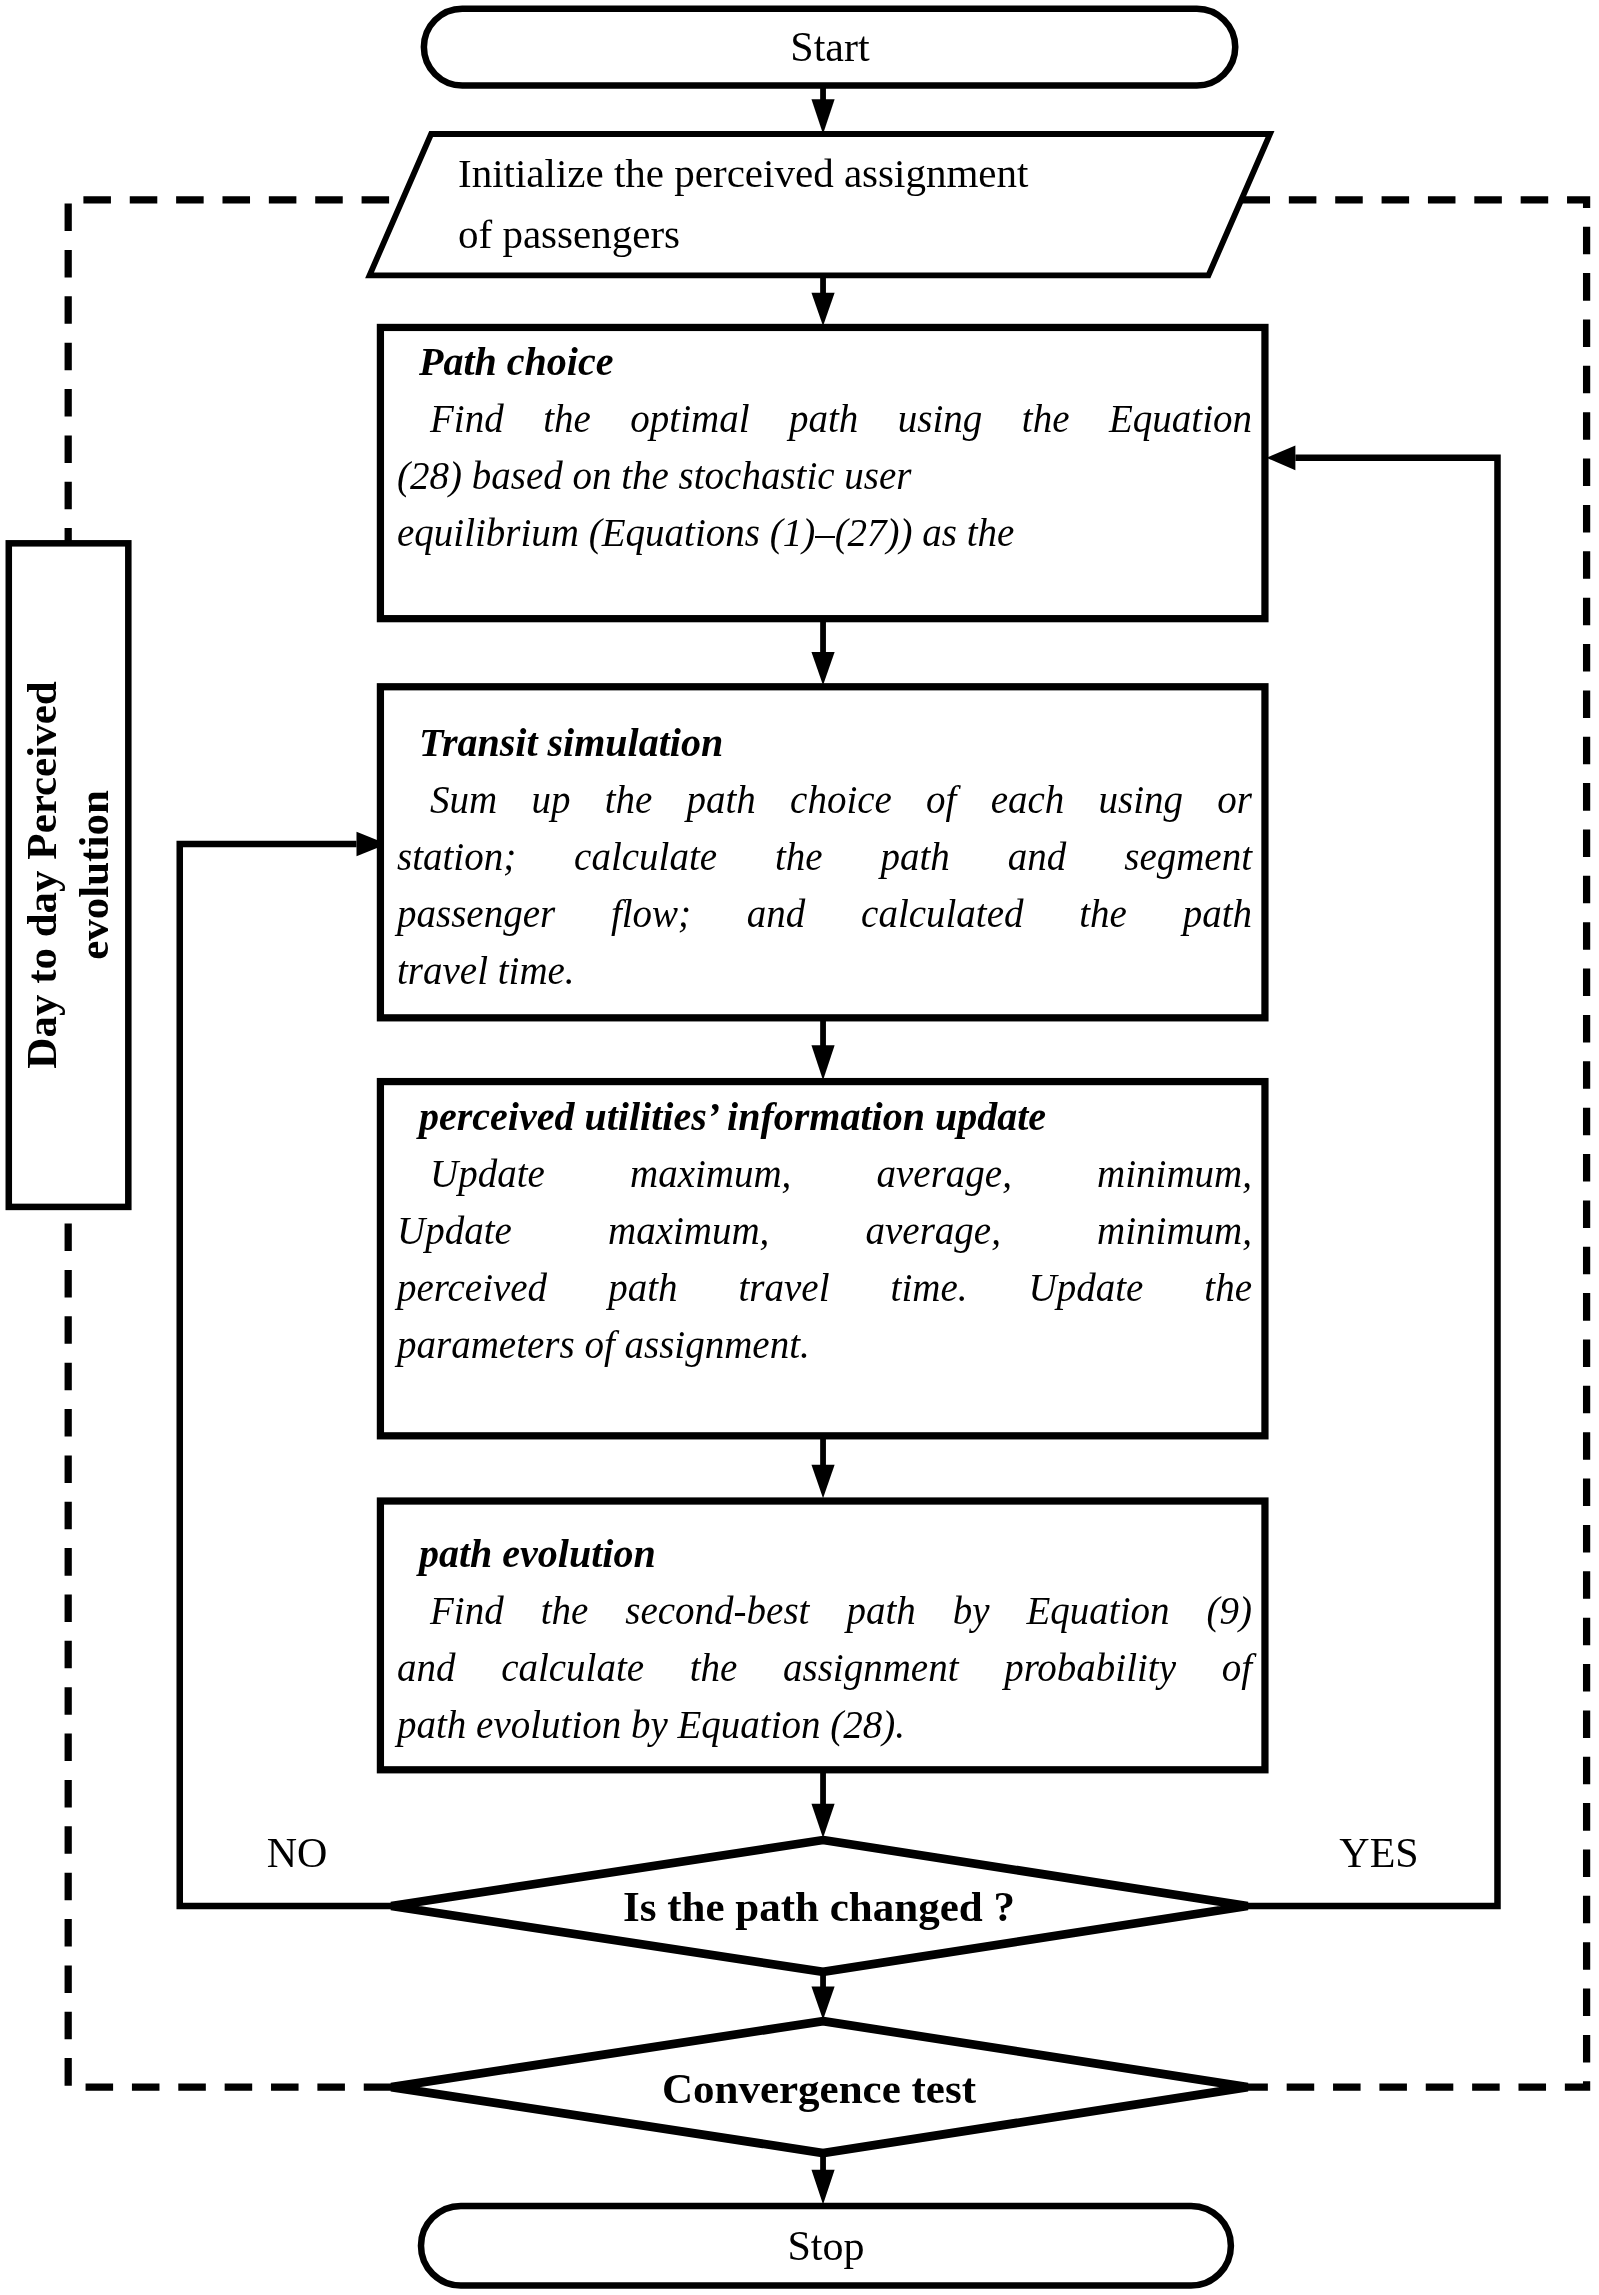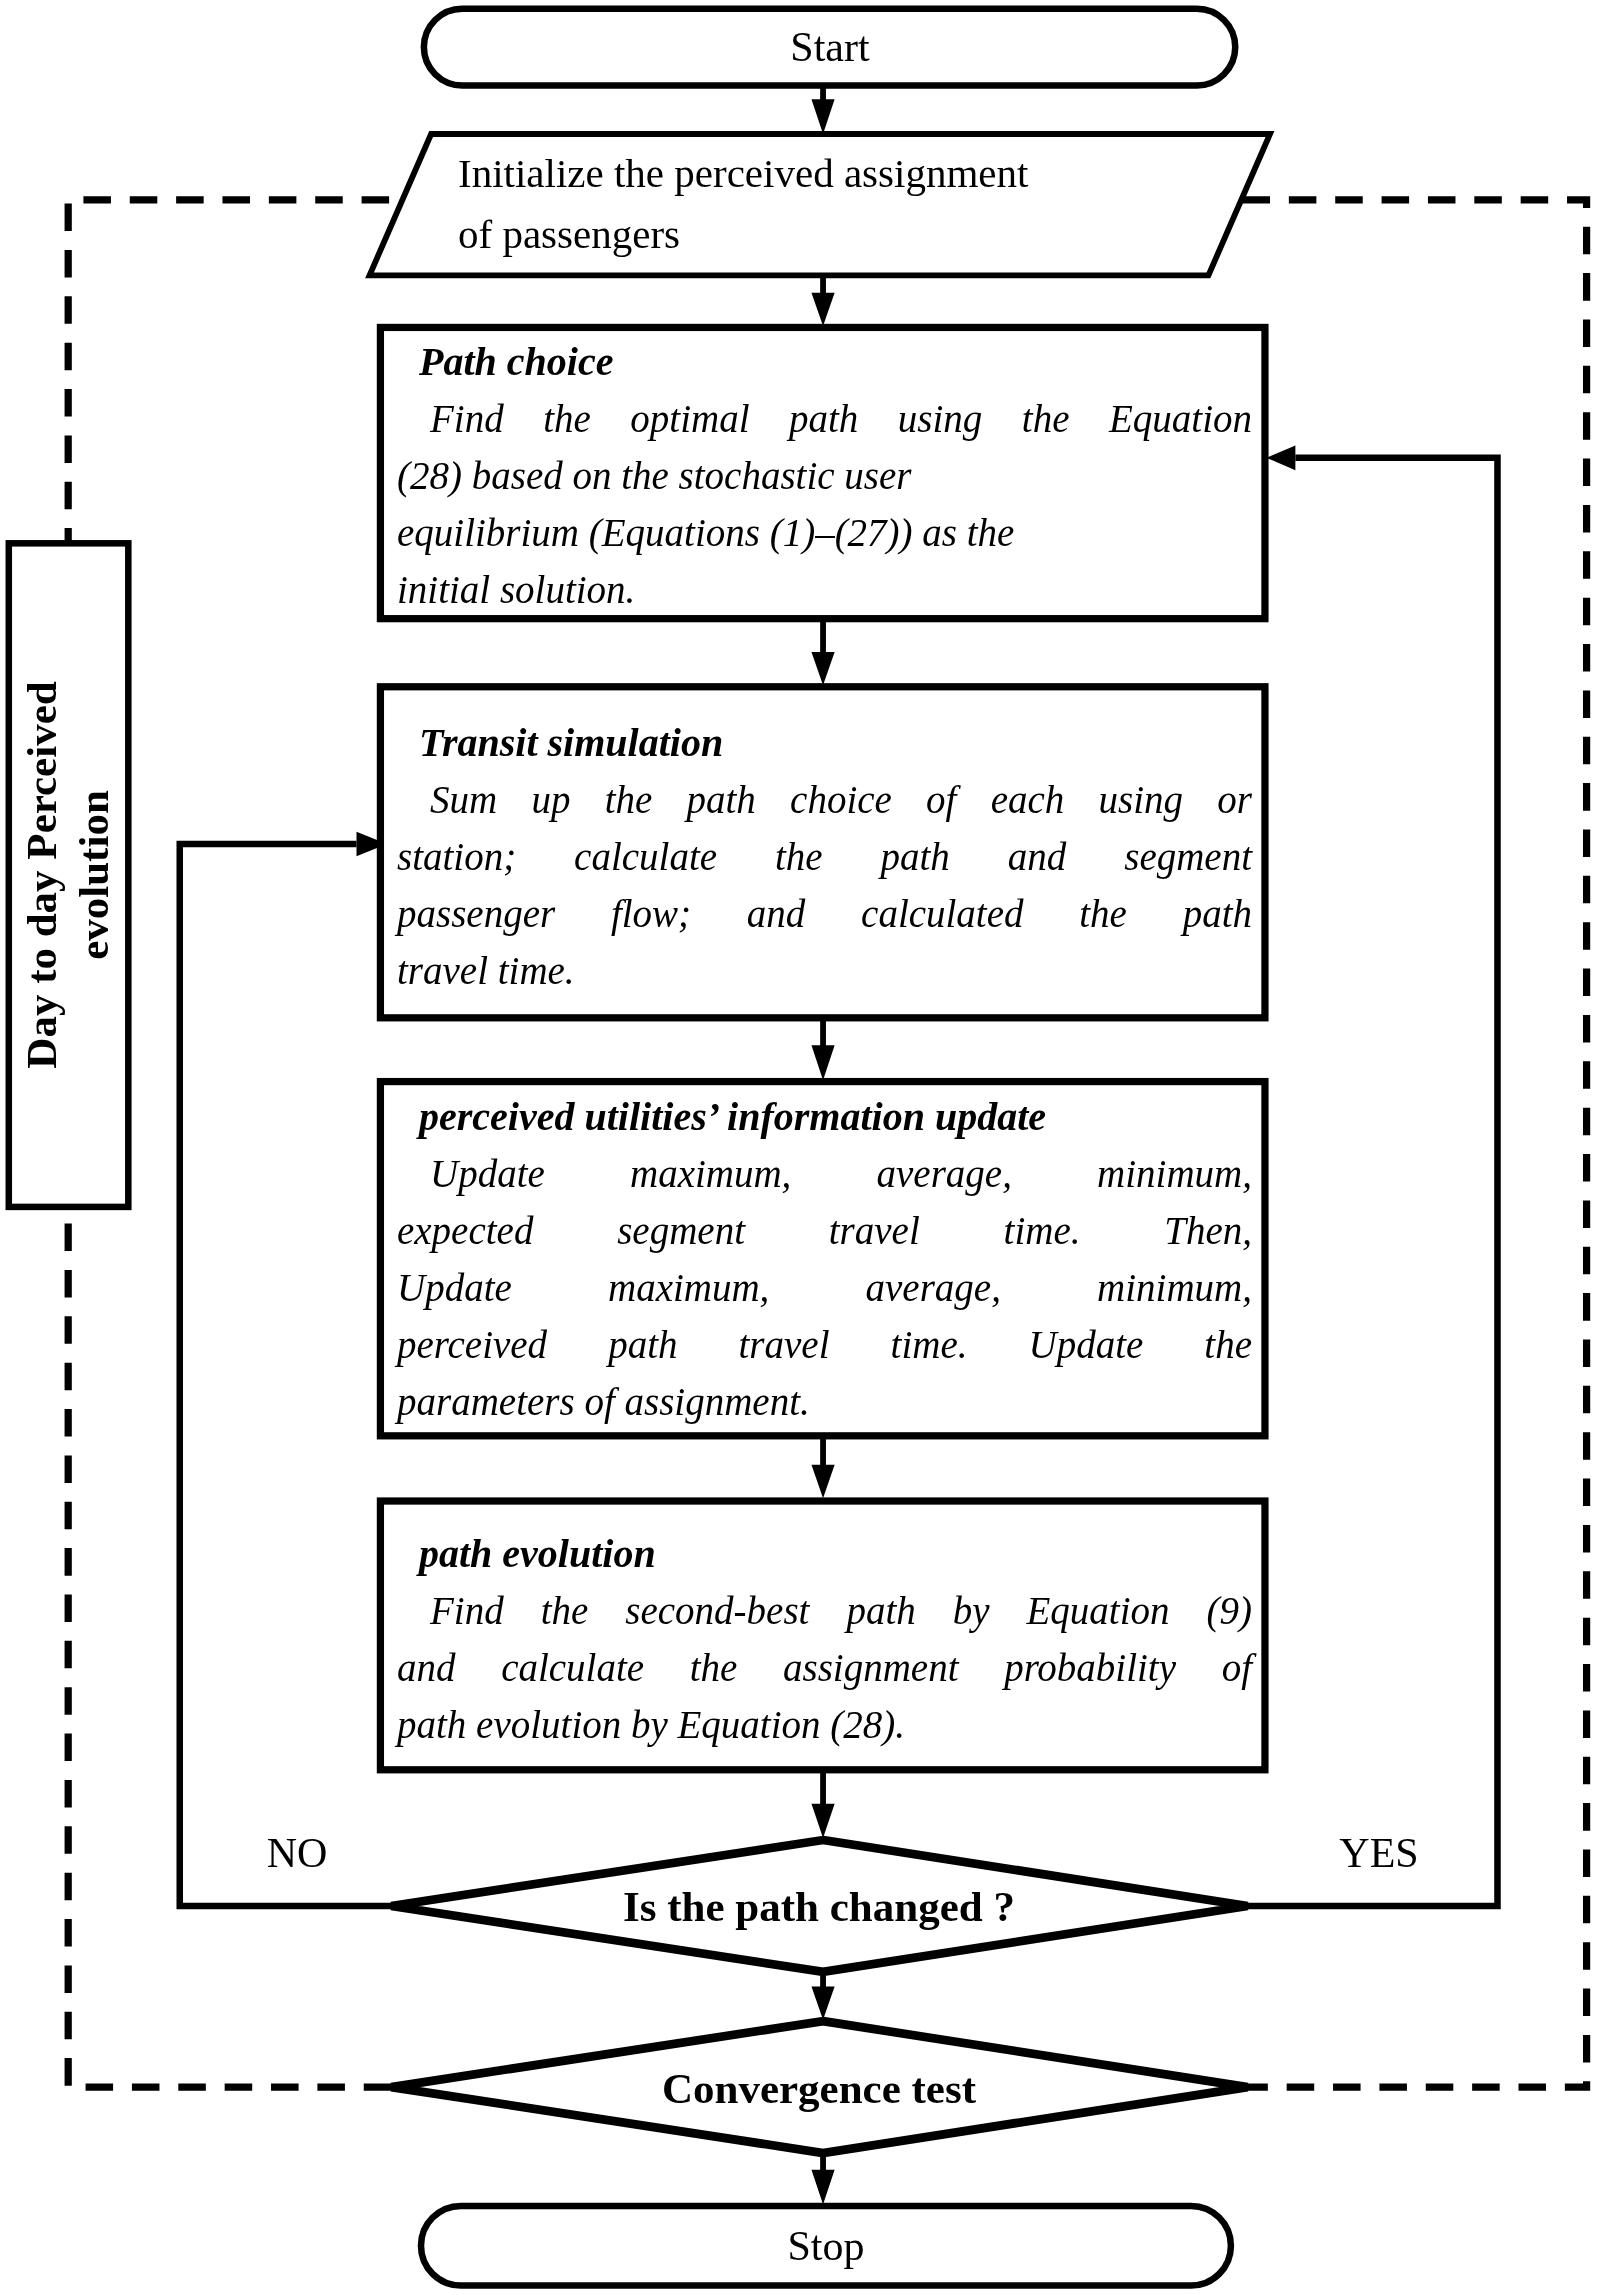--- a/index.html
+++ b/index.html
@@ -132,39 +132,37 @@
       <div class="line">Initialize the perceived assignment</div>
       <div class="line">of passengers</div>
     </div>
 
   <div class="txt box-text bt1">
     <div class="title">Path choice</div>
     <div class="body">
         <div class="line just">Find the optimal path using the Equation</div>
         <div class="line">(28) based on the stochastic user</div>
         <div class="line">equilibrium (Equations (1)–(27)) as the</div>
-        <div class="line">initial solution.</div>
       </div>
   </div>
 
   <div class="txt box-text bt2">
     <div class="title">Transit simulation</div>
     <div class="body">
         <div class="line just">Sum up the path choice of each using or</div>
         <div class="line just">station; calculate the path and segment</div>
         <div class="line just">passenger flow; and calculated the path</div>
         <div class="line">travel time.</div>
       </div>
   </div>
 
   <div class="txt box-text bt3">
     <div class="title">perceived utilities’ information update</div>
     <div class="body">
         <div class="line just">Update maximum, average, minimum,</div>
-        <div class="line just">expected segment travel time. Then,</div>
         <div class="line just">Update maximum, average, minimum,</div>
         <div class="line just">perceived path travel time. Update the</div>
         <div class="line">parameters of assignment.</div>
       </div>
   </div>
 
   <div class="txt box-text bt4">
     <div class="title">path evolution</div>
     <div class="body">
         <div class="line just">Find the second-best path by Equation (9)</div>

